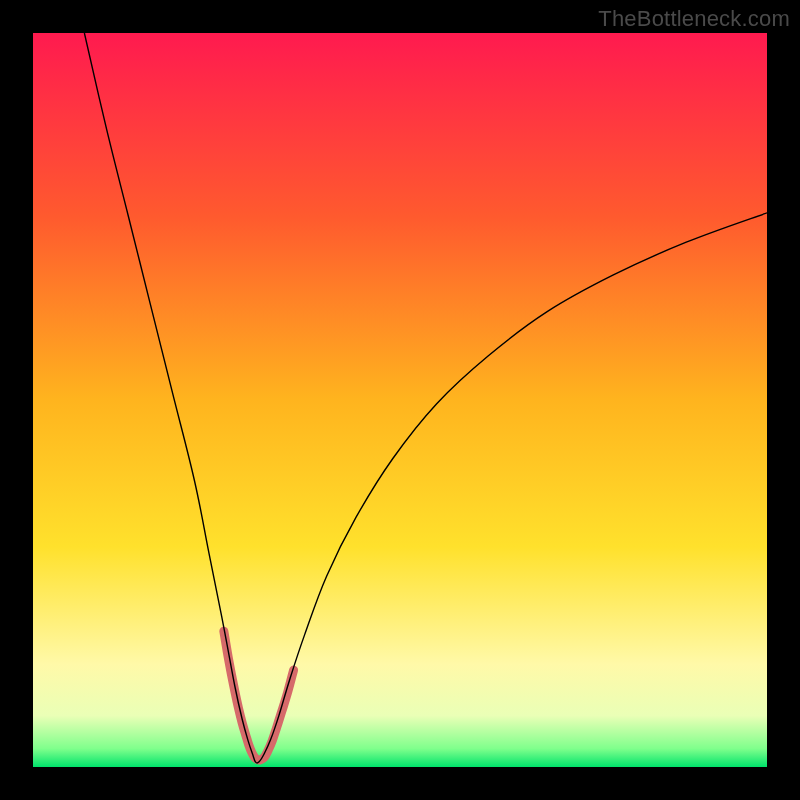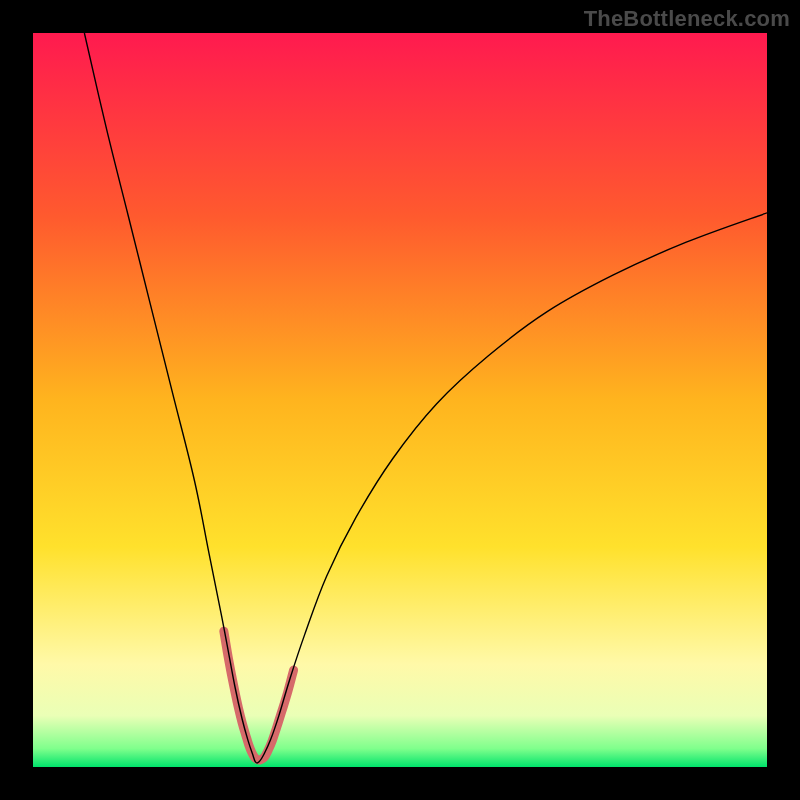--- a/index.html
+++ b/index.html
@@ -26,21 +26,21 @@
     width: 734px;
     height: 734px;
     overflow: hidden;
   }
   .watermark {
     position: absolute;
     top: 6px;
     right: 10px;
     font-size: 22px;
     color: #4a4a4a;
-    font-weight: 700;
+    font-weight: 400;
     letter-spacing: 0.2px;
     user-select: none;
   }
   svg { display: block; }
 </style>
 </head>
 <body>
 
 <div class="frame">
   <div class="watermark">TheBottleneck.com</div>

